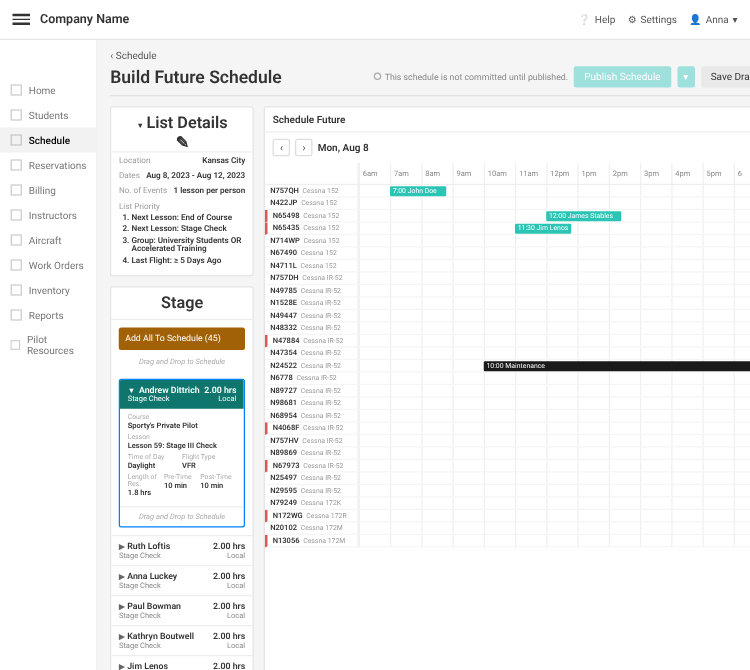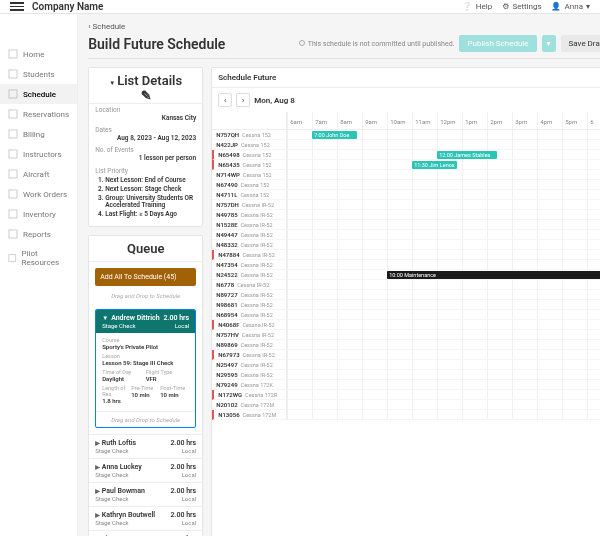--- a/index.html
+++ b/index.html
@@ -1,17 +1,17 @@
 <!DOCTYPE html>
 <html><head>
 <meta charset="utf-8">
 <style>
 * { margin: 0; padding: 0; box-sizing: border-box; font-family: -apple-system, BlinkMacSystemFont, "Segoe UI", Roboto, sans-serif; }
 body { background: #f5f5f5; font-size: 10px; color: #333; }
-.top-header { display: flex; align-items: center; justify-content: space-between; background: #fff; padding: 4px 10px; border-bottom: 1px solid #e5e5e5; height: 14px; }
+.top-header { display: flex; align-items: center; justify-content: space-between; background: #fff; padding: 4px 10px; border-bottom: 1px solid #e5e5e5; height: 32px; }
 .top-left { display: flex; align-items: center; gap: 8px; }
 .menu-icon { width: 14px; height: 14px; display: flex; flex-direction: column; justify-content: center; gap: 2px; cursor: pointer; }
 .menu-icon span { height: 1.5px; background: #333; }
 .company-name { font-size: 10px; font-weight: 600; }
 .top-right { display: flex; gap: 10px; font-size: 8px; color: #555; }
 .top-right span { display: flex; align-items: center; gap: 3px; cursor: pointer; }
 .main-wrap { display: flex; }
 .sidebar { width: 80px; background: #fff; padding-top: 30px; border-right: 1px solid #eee; min-height: 520px; }
 .nav-item { display: flex; align-items: center; gap: 5px; padding: 5px 8px; font-size: 8px; color: #777; cursor: pointer; }
 .nav-item.active { background: #f2f2f2; color: #000; font-weight: 500; }
@@ -24,21 +24,21 @@
 .commit-note { font-size: 7px; color: #888; }
 .commit-note .dot { width: 6px; height: 6px; border-radius: 50%; border: 1px solid #aaa; display: inline-block; margin-right: 3px; }
 .btn-publish { background: #9de0dc; color: #fff; font-size: 8px; padding: 4px 8px; border: none; border-radius: 2px; cursor: pointer; }
 .btn-arrow { background: #9de0dc; color: #fff; font-size: 8px; padding: 4px 5px; border: none; border-radius: 2px; cursor: pointer; }
 .btn-save { background: #e9e9e9; color: #333; font-size: 8px; padding: 4px 8px; border: none; border-radius: 2px; cursor: pointer; }
 .layout { display: flex; gap: 8px; }
 .left-col { width: 115px; display: flex; flex-direction: column; gap: 8px; }
 .panel { background: #fff; border: 1px solid #e5e5e5; border-radius: 2px; }
 .panel-head { display: flex; justify-content: space-between; align-items: center; padding: 5px 6px; border-bottom: 1px solid #eee; font-size: 13px; font-weight: 600; flex-direction: column; }
 .panel-head .edit { width: 10px; height: 10px; cursor: pointer; }
-.detail-row { display: flex; justify-content: space-between; padding: 2px 6px; font-size: 6.5px; flex-direction: column; }
+.detail-row { display: flex; justify-content: space-between; padding: 2px 6px; font-size: 6.5px; }
 .detail-row .lbl { color: #999; }
 .detail-row .val { font-weight: 600; text-align: right; }
 .detail-row .red { color: #e05555; }
 .priority-list { padding: 3px 6px 6px; font-size: 6.5px; }
 .priority-list .hdr { color: #999; margin-bottom: 2px; }
 .priority-list ol { margin-left: 10px; font-weight: 600; }
 .priority-list li { margin-bottom: 1px; line-height: 1.2; }
 .queue-btn { margin: 6px; background: #a16207; color: #fff; text-align: left; font-size: 7px; padding: 5px; border-radius: 2px; cursor: pointer; }
 .drag-hint { text-align: center; font-size: 6px; color: #aaa; font-style: italic; padding-bottom: 4px; }
 .q-item { padding: 4px 6px; border-top: 1px solid #eee; }
@@ -208,21 +208,21 @@
                 <li>Next Lesson: End of Course</li>
                 <li>Next Lesson: Stage Check</li>
                 <li>Group: University Students OR Accelerated Training</li>
                 <li>Last Flight: ≥ 5 Days Ago</li>
               </ol>
           </div>
         </div>
 
         <div class="panel">
           <div class="panel-head">
-              <span>Queue</span>
+              <span>Stage</span>
             </div>
           <div class="queue-btn">Add All To Schedule (45)</div>
           <div class="drag-hint">Drag and Drop to Schedule</div>
 
           <div class="q-expanded">
             <div class="q-exp-head">
               <div class="t">
                   <span class="exp-trir">Andrew Dittrich</span>
                   <span>2.00 hrs</span>
                 </div>

